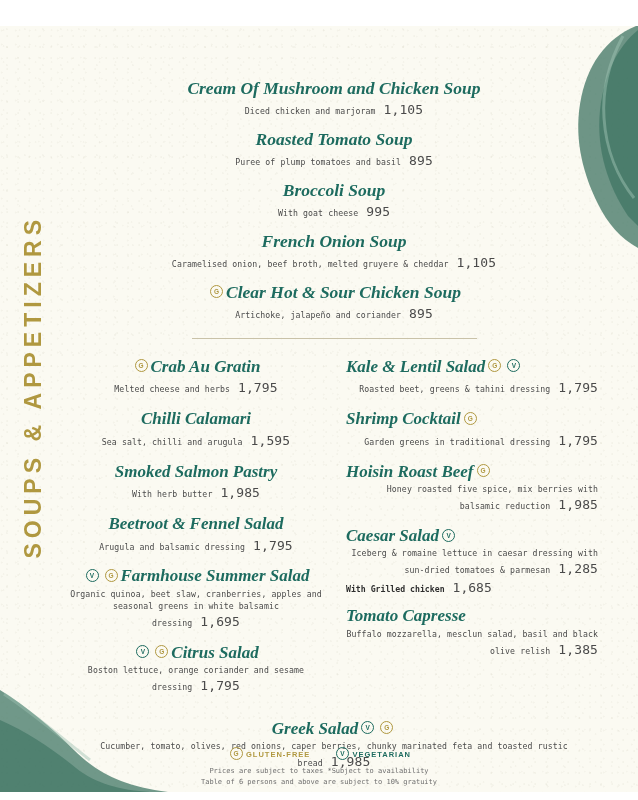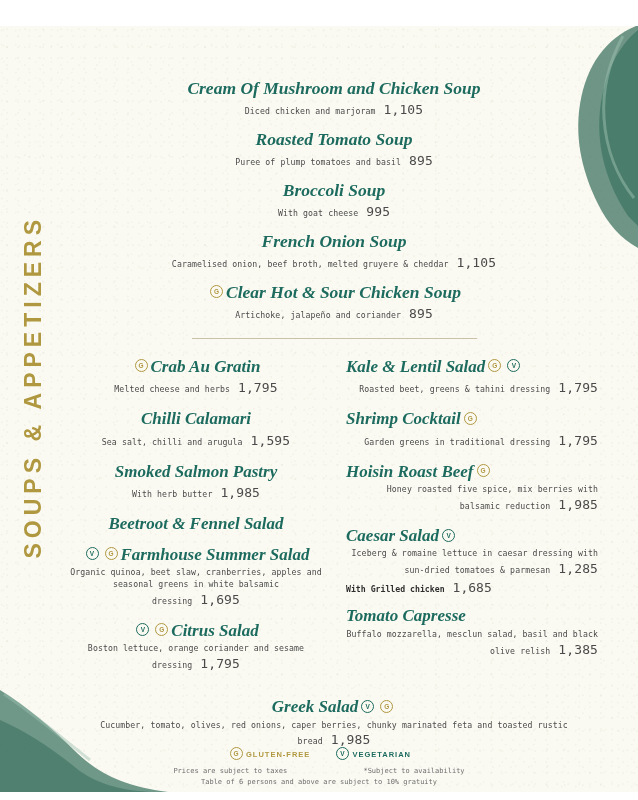--- a/index.html
+++ b/index.html
@@ -190,21 +190,21 @@
     position: absolute;
     bottom: 12px;
     left: 0; right: 0;
     text-align: center;
     z-index: 5;
     font-family: "DejaVu Sans Mono", monospace;
     font-size: 7px;
     color: #6f6f6f;
     line-height: 1.6;
   }
-  .footnotes .fn-row span { margin: 0 36px; text-align: right; }
+  .footnotes .fn-row span { margin: 0 0; text-align: right; }
 </style>
 </head>
 <body>
 
 <div class="page">
 
   <div class="top-strip"></div>
   <div class="bottom-strip"></div>
 
   <svg class="brush-top" viewBox="0 0 110 225" preserveAspectRatio="none">
@@ -268,20 +268,21 @@
           <div class="dish-desc"><span>Sea salt, chilli and arugula</span><span class="price">1,595</span></div>
         </div>
 
         <div class="dish">
           <div class="dish-title">Smoked Salmon Pastry</div>
           <div class="dish-desc"><span>With herb butter</span><span class="price">1,985</span></div>
         </div>
 
         <div class="dish">
           <div class="dish-title">Beetroot &amp; Fennel Salad</div>
+          <div class="dish-desc"><span>Arugula and balsamic dressing</span><span class="price">1,795</span></div>
         </div>
 
         <div class="dish">
           <div class="dish-title"><span class="badge veg">V</span><span class="badge">G</span><span>Farmhouse Summer Salad</span></div>
           <div class="dish-desc"><span>Organic quinoa, beet slaw, cranberries, apples and seasonal greens in white balsamic dressing</span><span class="price">1,695</span></div>
         </div>
 
         <div class="dish">
           <div class="dish-title"><span class="badge veg">V</span><span class="badge">G</span><span>Citrus Salad</span></div>
           <div class="dish-desc"><span>Boston lettuce, orange coriander and sesame dressing</span><span class="price">1,795</span></div>

